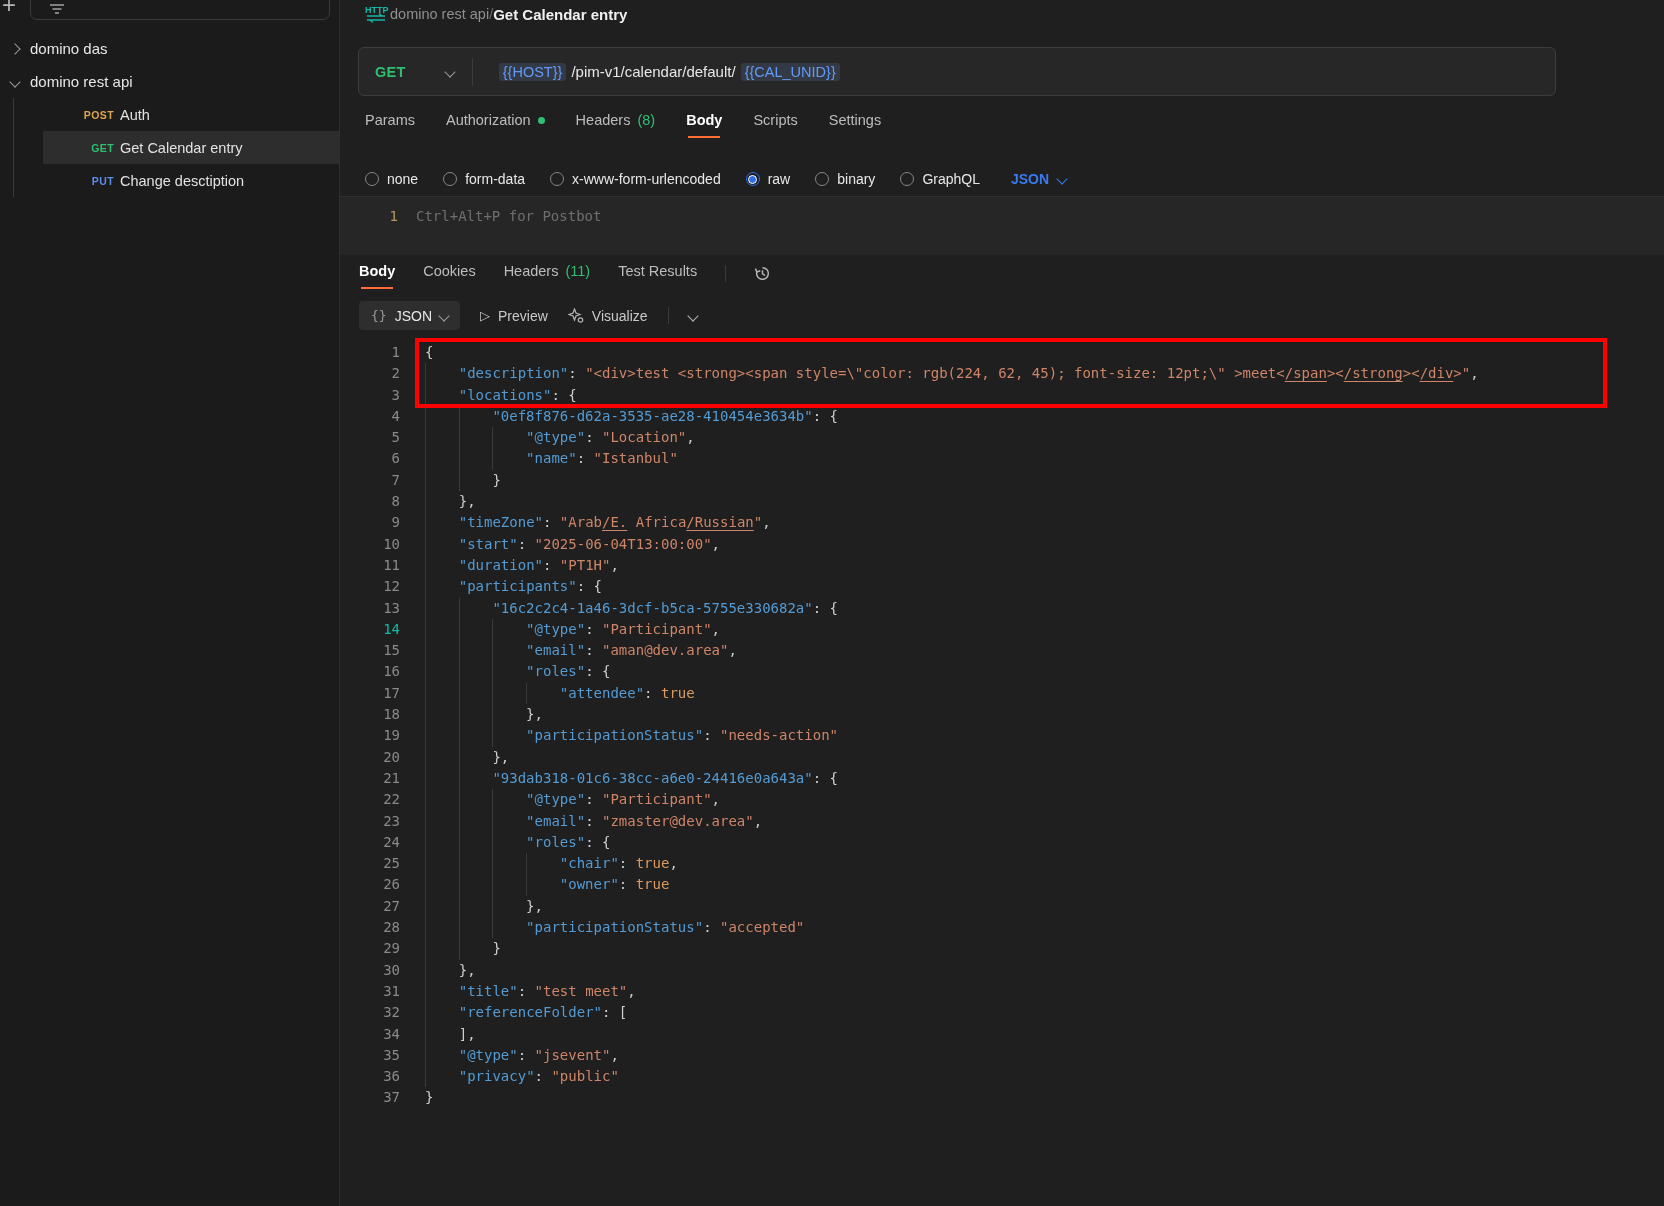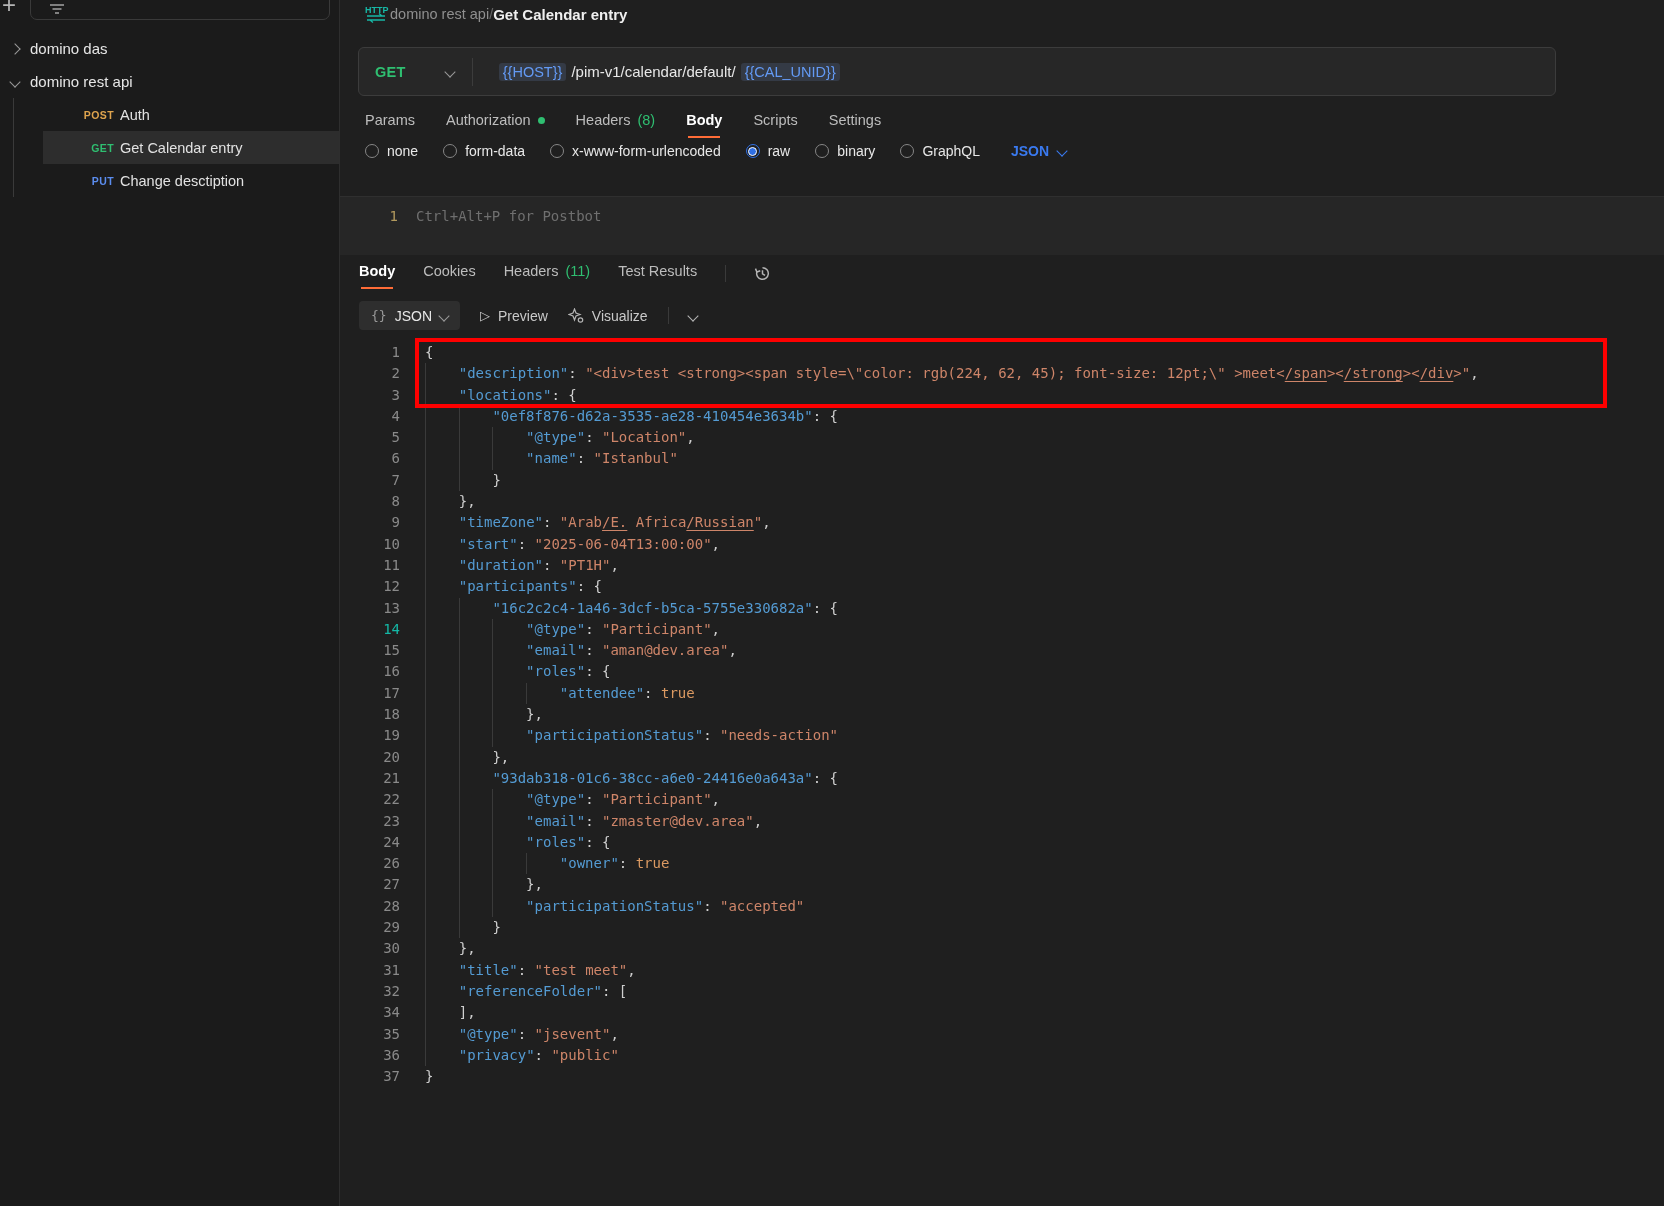--- a/index.html
+++ b/index.html
@@ -39,21 +39,21 @@
   .url-text{margin-left:26px;font-size:15px;color:#e8e8e8;display:flex;align-items:center;gap:5px;white-space:pre;}
   .varchip{background:#343a45;color:#639af5;border-radius:3px;padding:1px 4px;font-size:14.5px;}
 
   .reqtabs{position:absolute;left:25px;top:112px;display:flex;align-items:flex-end;gap:31px;font-size:14.5px;color:#bdbdbd;}
   .tab{position:relative;display:flex;align-items:center;gap:7px;cursor:pointer;padding-bottom:4px;}
   .tab.active{color:#fff;font-weight:bold;}
   .tab.active::after{content:'';position:absolute;left:2px;right:2px;bottom:-6px;height:2px;background:#ff6c37;}
   .gdot{width:7px;height:7px;border-radius:50%;background:#2fbf71;}
   .gcount{color:#2fbf71;}
 
-  .radios{position:absolute;left:25px;top:143px;display:flex;align-items:center;gap:25px;font-size:14px;color:#e8e8e8;font-weight:500;}
+  .radios{position:absolute;left:25px;top:171px;display:flex;align-items:center;gap:25px;font-size:14px;color:#e8e8e8;font-weight:500;}
   .ropt{display:flex;align-items:center;gap:8px;cursor:pointer;}
   .radio{width:14px;height:14px;border-radius:50%;border:1.5px solid #868686;box-sizing:border-box;}
   .radio.sel{border-color:#2f6fe4;position:relative;}
   .radio.sel::after{content:'';position:absolute;inset:1.5px;border-radius:50%;background:#2f6fe4;border:1.5px solid #fff;box-sizing:border-box;}
   .lang-select{display:flex;align-items:center;gap:9px;color:#3a7af0;font-weight:bold;font-size:14px;cursor:pointer;margin-left:6px;}
 
   .reqeditor{position:absolute;left:0;right:0;top:196px;height:58px;background:#262626;border-top:1px solid #2f2f2f;font-family:"DejaVu Sans Mono",monospace;font-size:14px;}
   .reqline{display:flex;padding-top:11px;}
   .reqgut{flex:0 0 58px;text-align:right;color:#b39a5e;}
   .placeholder{margin-left:18px;color:#6f6f6f;}
@@ -349,20 +349,24 @@
         </div>
         <div class="code-line">
           <span class="gutter">23</span>
           <span class="code"><span class="ind"></span><span class="ind"></span><span class="ind"></span><span class="tk-key">"email"</span><span class="tk-pun">: </span><span class="tk-str">"zmaster@dev.area"</span><span class="tk-pun">,</span></span>
         </div>
         <div class="code-line">
           <span class="gutter">24</span>
           <span class="code"><span class="ind"></span><span class="ind"></span><span class="ind"></span><span class="tk-key">"roles"</span><span class="tk-pun">: {</span></span>
         </div>
         <div class="code-line">
+          <span class="gutter">25</span>
+          <span class="code"><span class="ind"></span><span class="ind"></span><span class="ind"></span><span class="ind"></span><span class="tk-key">"chair"</span><span class="tk-pun">: </span><span class="tk-bool">true</span><span class="tk-pun">,</span></span>
+        </div>
+        <div class="code-line">
           <span class="gutter">26</span>
           <span class="code"><span class="ind"></span><span class="ind"></span><span class="ind"></span><span class="ind"></span><span class="tk-key">"owner"</span><span class="tk-pun">: </span><span class="tk-bool">true</span></span>
         </div>
         <div class="code-line">
           <span class="gutter">27</span>
           <span class="code"><span class="ind"></span><span class="ind"></span><span class="ind"></span><span class="tk-pun">},</span></span>
         </div>
         <div class="code-line">
           <span class="gutter">28</span>
           <span class="code"><span class="ind"></span><span class="ind"></span><span class="ind"></span><span class="tk-key">"participationStatus"</span><span class="tk-pun">: </span><span class="tk-str">"accepted"</span></span>

